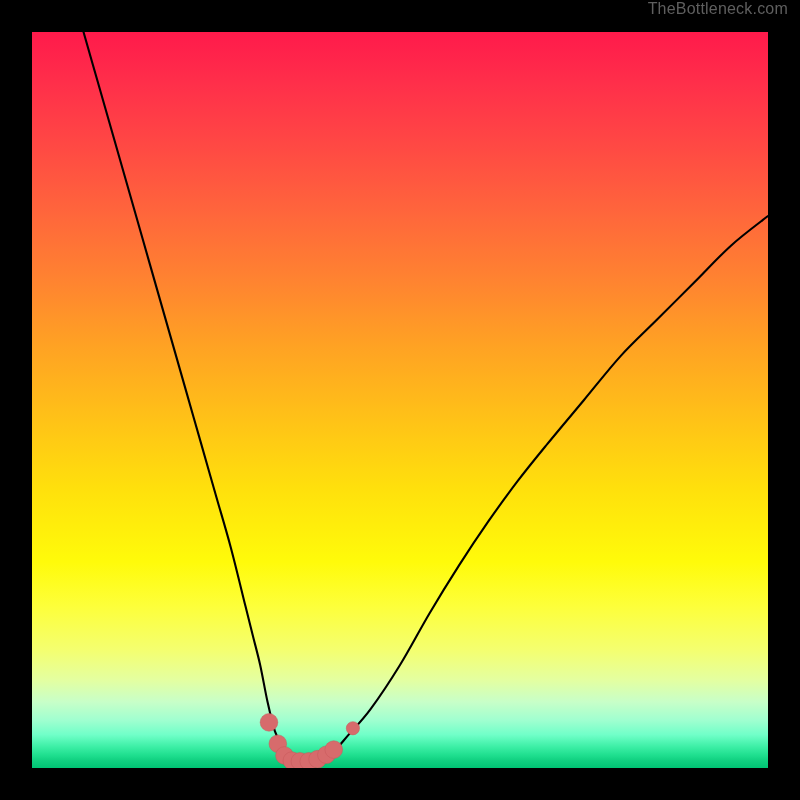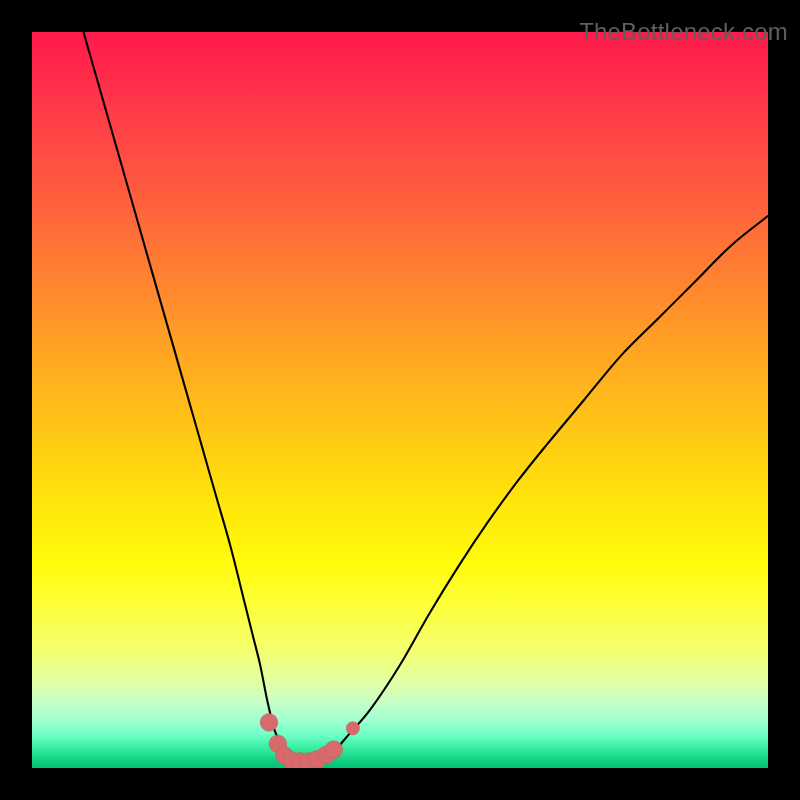--- a/index.html
+++ b/index.html
@@ -54,24 +54,24 @@
     );
   }
   svg.curve {
     position: absolute;
     inset: 0;
     width: 736px;
     height: 736px;
   }
   .watermark {
     position: absolute;
-    top: 18px;
+    top: 0;
     right: 12px;
     color: #5f5f5f;
-    font-size: 24px;
+    font-size: 16px;
     letter-spacing: 0.2px;
     font-weight: 400;
   }
 </style>
 </head>
 <body>
 
 <div class="frame">
   <div class="plot-area">
     <div class="gradient"></div>

